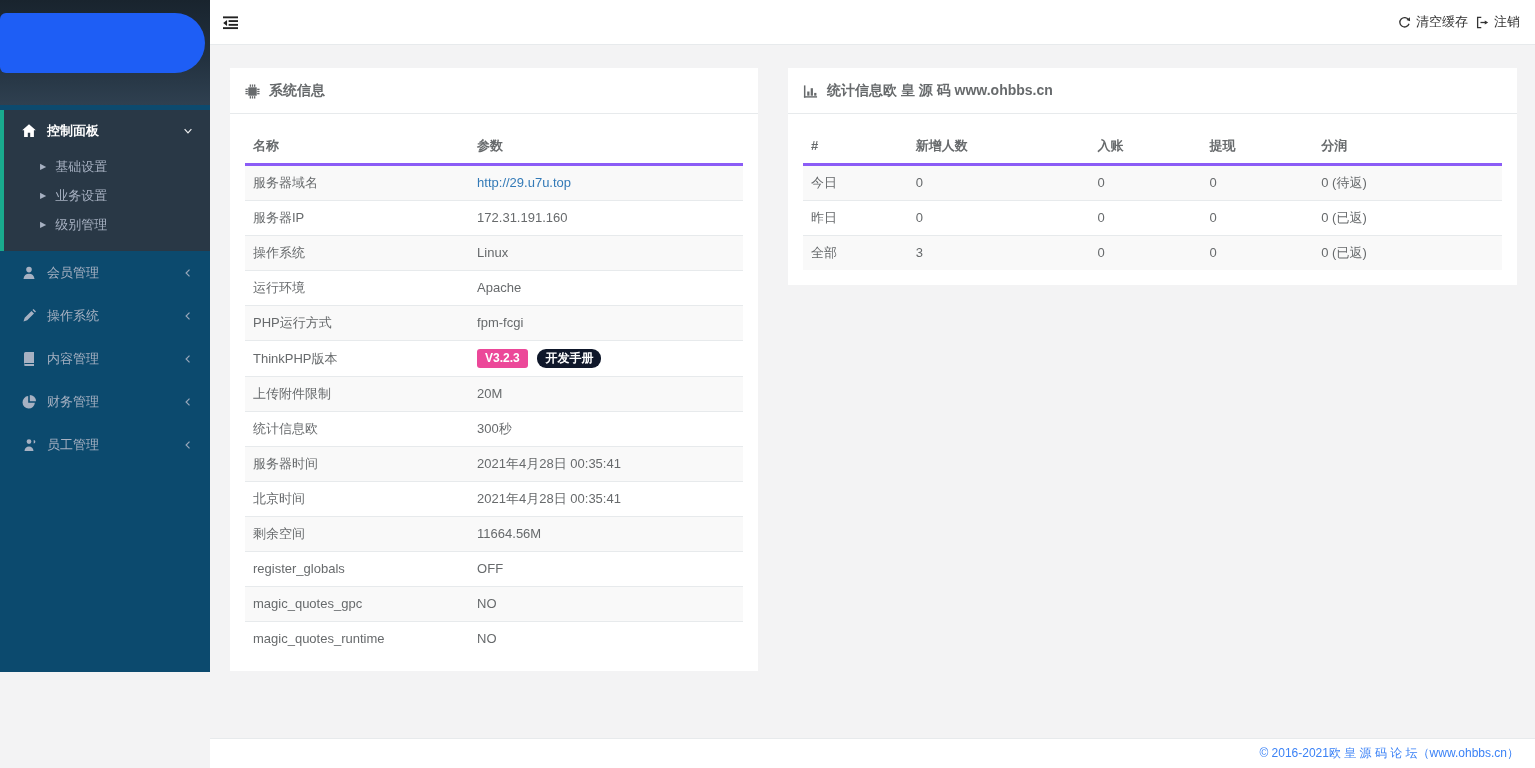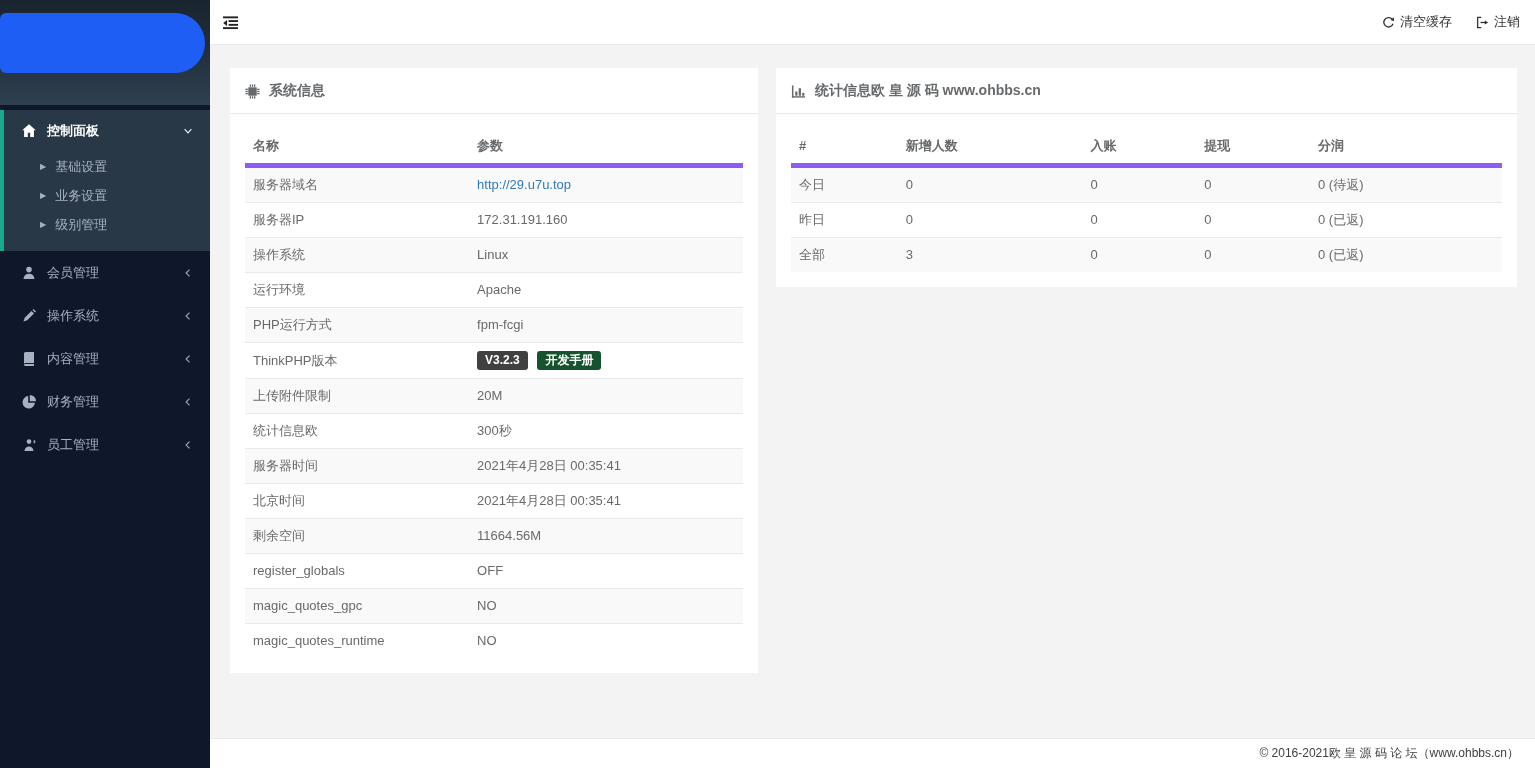--- a/index.html
+++ b/index.html
@@ -1,21 +1,21 @@
 <!DOCTYPE html>
 <html><head>
 <meta charset="utf-8">
 <style>
   * { margin:0; padding:0; box-sizing:border-box; }
   html,body { width:1535px; height:768px; overflow:hidden; }
   body { font-family:"Liberation Sans","DejaVu Sans",sans-serif; font-size:13px; background:#f3f3f4; }
   .app { display:flex; width:1535px; height:768px; }
 
   
-  .sidebar { width:210px; flex:0 0 210px; background:#0f172a; height:768px; }
+  .sidebar { width:210px; flex:0 0 210px; background:#0c4a6e; height:672px; }
   .logo-area { height:105px; position:relative;
     background:linear-gradient(180deg,#19242e 0%,#22313f 55%,#2f4050 100%); }
   .logo-pill { position:absolute; top:13px; left:0; width:205px; height:60px;
     background:#1e5ef5; border-radius:6px 30px 30px 6px; }
   .menu { padding-top:5px; }
   .menu-item { height:43px; display:flex; align-items:center; padding:0 16px 0 21px;
     color:#a7b1c2; cursor:pointer; }
   .menu-item .mi-icon { width:17px; height:16px; margin-right:9px; display:inline-flex; }
   .menu-item svg { fill:currentColor; stroke:none; }
   .menu-item .chev { margin-left:auto; display:inline-flex; opacity:.9; }
@@ -27,57 +27,57 @@
   .submenu-item { height:29px; display:flex; align-items:center; padding-left:36px;
     color:#a7b1c2; cursor:pointer; }
   .submenu-item .caret { font-size:8px; margin-right:9px; line-height:1; }
 
   
   .main { flex:1; display:flex; flex-direction:column; height:768px; background:#f3f3f4; }
   .navbar { height:45px; flex:0 0 45px; background:#ffffff; border-bottom:1px solid #e7eaec;
     display:flex; align-items:center; padding:0 15px 0 13px; }
   .hamburger { display:inline-flex; cursor:pointer; color:#222; }
   .hamburger svg { fill:currentColor; }
-  .nav-right { margin-left:auto; display:flex; align-items:center; gap:24px; }
+  .nav-right { margin-left:auto; display:flex; align-items:center; gap:8px; }
   .nav-link { display:flex; align-items:center; gap:5px; color:#333; cursor:pointer;
     text-decoration:none; font-size:13px; }
   .nav-link svg { fill:none; stroke:currentColor; stroke-width:1.6px; }
 
   .content { flex:1; background:#f3f3f4; padding:23px 18px 0 20px; overflow:hidden; }
-  .cards { display:flex; gap:18px; align-items:flex-start; }
+  .cards { display:flex; gap:30px; align-items:flex-start; }
   .card { background:#ffffff; }
   .card-system { width:528px; flex:0 0 528px; }
   .card-stats { flex:1; }
   .card-header { padding:14px 15px 13px 15px; border-bottom:1px solid #e7eaec;
     display:flex; align-items:center; gap:9px; color:#676a6c; }
   .card-title { font-size:14px; font-weight:bold; color:#676a6c; }
   .card-header svg { fill:#676a6c; }
   .card-body { padding:15px; }
 
   table { width:100%; border-collapse:collapse; font-size:13px; color:#676a6c; }
-  th { text-align:left; padding:8px; font-weight:bold; border-bottom:5px solid #8b5cf6; line-height:18px; }
+  th { text-align:left; padding:8px; font-weight:bold; border-bottom:3px solid #8b5cf6; line-height:18px; }
   td { padding:8px; border-top:1px solid #e7eaec; line-height:18px; }
   .sys-table tbody tr:nth-child(odd)  { background:#f9f9f9; }
   .stats-table tbody tr:nth-child(odd){ background:#f9f9f9; }
   .sys-table col.c-name  { width:45%; }
   .sys-table col.c-value { width:55%; }
   .stats-table col.s0 { width:15%; }
   .stats-table col.s1 { width:26%; }
   .stats-table col.s2 { width:16%; }
   .stats-table col.s3 { width:16%; }
   .stats-table col.s4 { width:27%; }
 
   a.domain-link { color:#337ab7; text-decoration:none; }
   .badge { display:inline-block; padding:3px 8px; border-radius:3px; color:#fff;
     font-size:12px; font-weight:bold; line-height:13px; cursor:pointer; }
-  .badge-version { background:#404040; margin-right:6px; }
-  .badge-manual  { background:#14532d; }
+  .badge-version { background:#ec4899; margin-right:6px; }
+  .badge-manual  { background:#0f172a;border-radius:9px; }
 
   .footer { height:30px; flex:0 0 30px; background:#ffffff; border-top:1px solid #e7eaec;
-    text-align:right; line-height:29px; padding-right:16px; color:#404040; font-size:12px; }
+    text-align:right; line-height:29px; padding-right:16px; color:#3b82f6; font-size:12px; }
 </style>
 </head>
 <body>
 
 <div class="app">
 
   <aside class="sidebar">
     <div class="logo-area">
       <div class="logo-pill"></div>
     </div>

